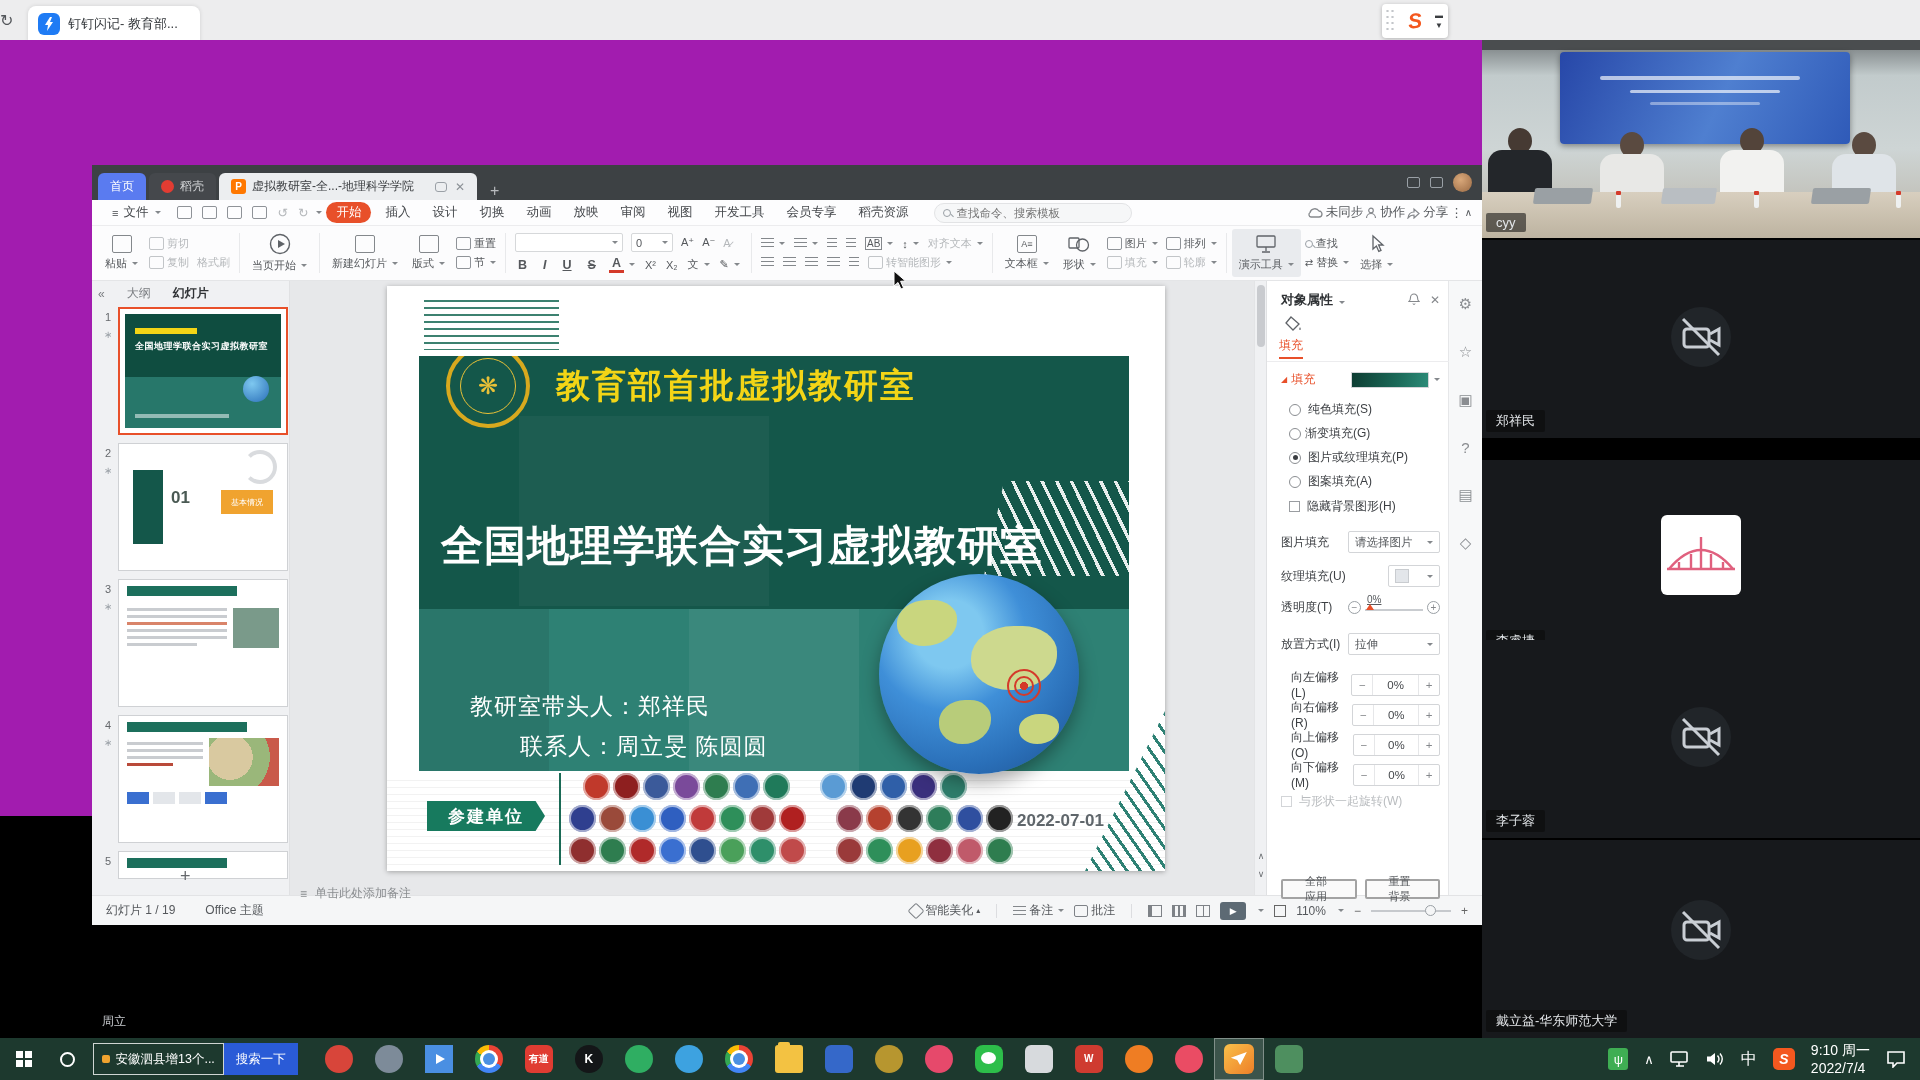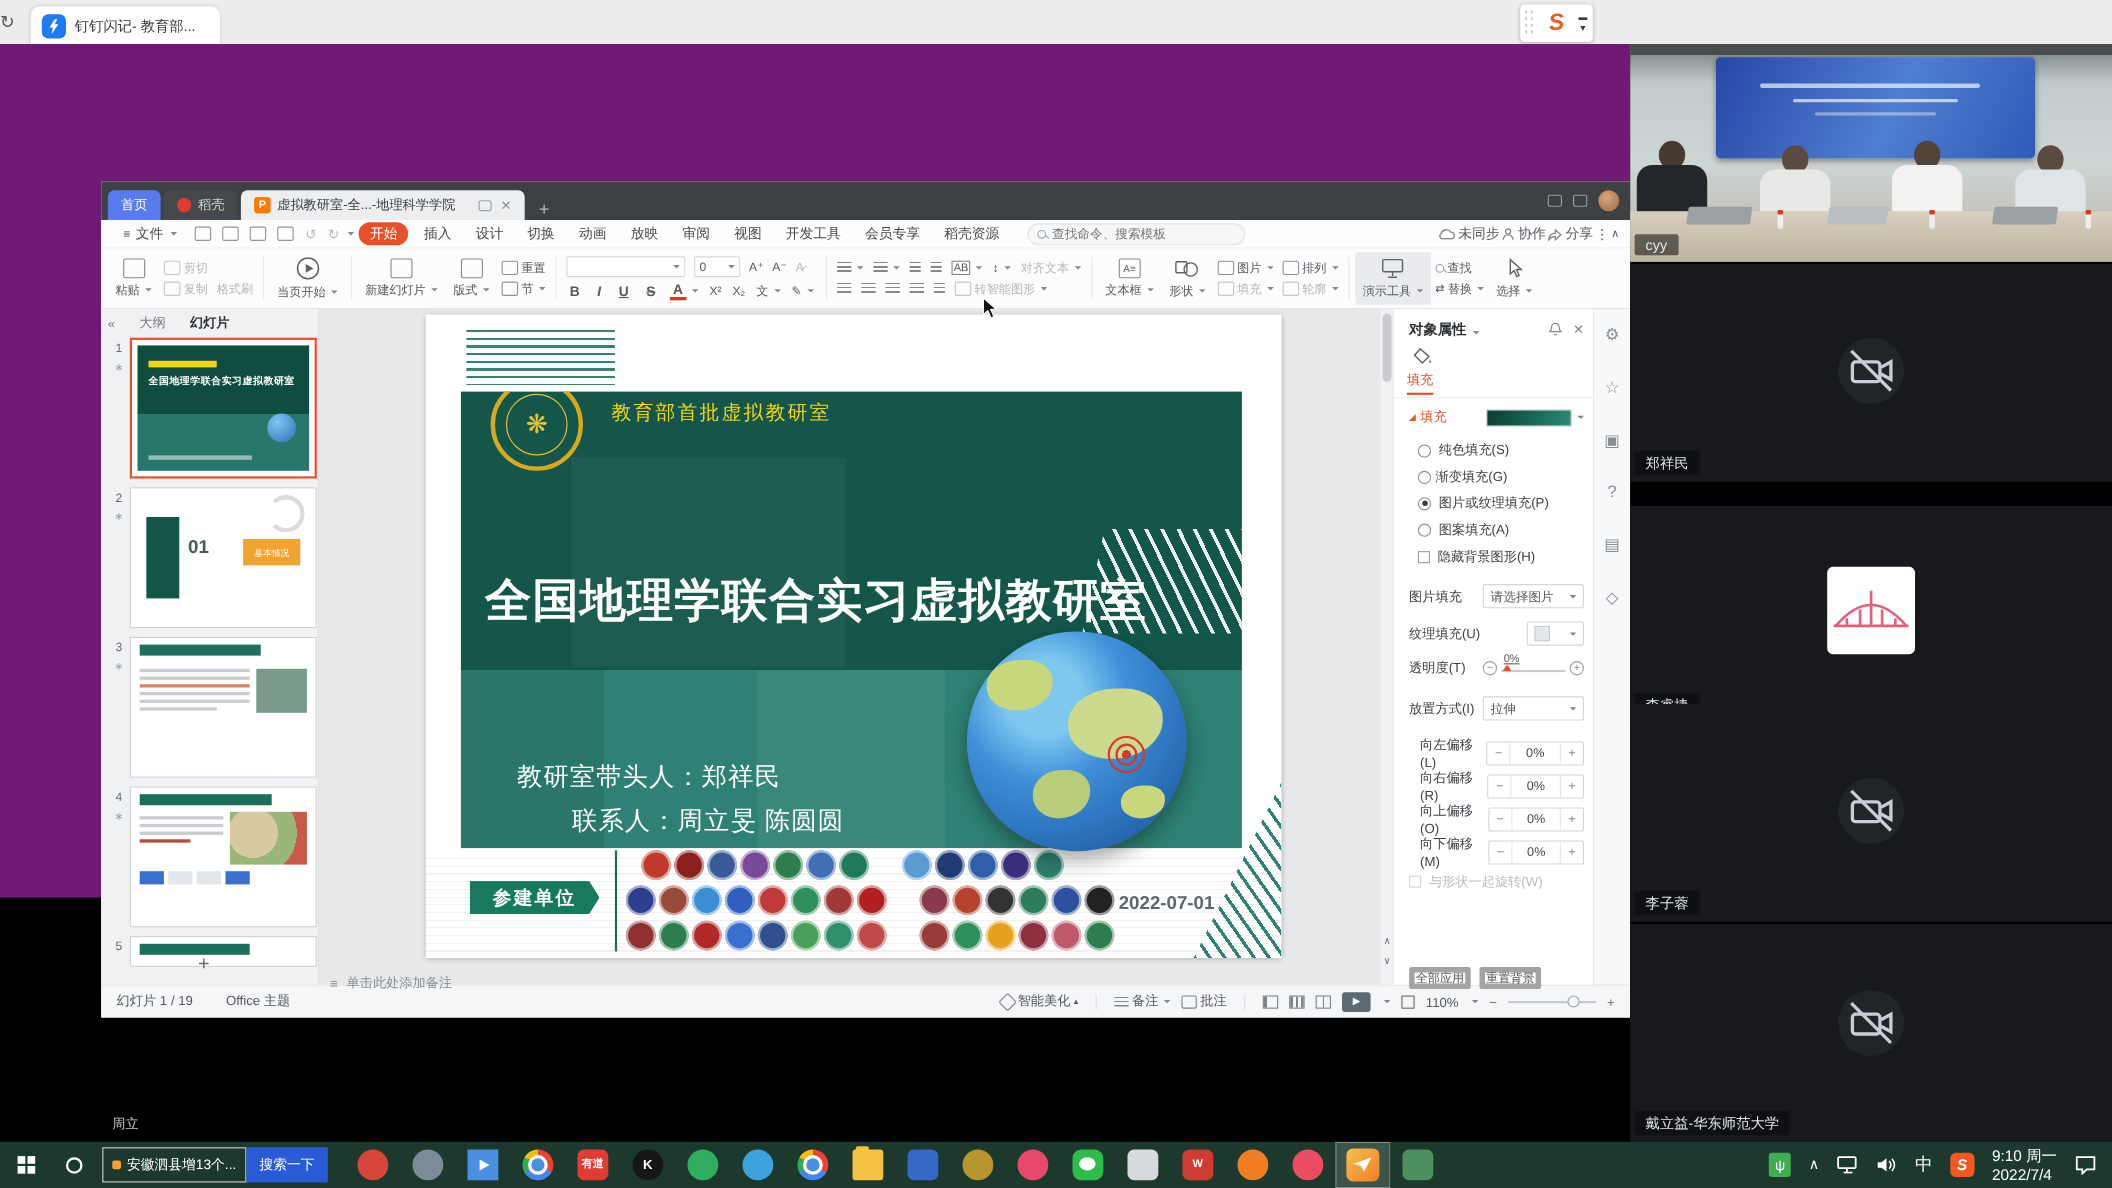--- a/index.html
+++ b/index.html
@@ -11,21 +11,21 @@
 .dt-tab{left:28px;top:6px;width:172px;height:36px;background:#fff;border-radius:8px 8px 0 0;box-shadow:0 0 4px rgba(0,0,0,.12);display:flex;align-items:center;gap:8px;padding:0 10px}
 .dt-ic{width:22px;height:22px;border-radius:6px;background:#1f7bf4;display:flex;align-items:center;justify-content:center;flex:none}
 .dt-tab-title{font-size:13px;color:#33373b;white-space:nowrap;overflow:hidden}
 .snip{left:1382px;top:4px;width:66px;height:34px;background:#fff;border-radius:4px;box-shadow:0 1px 4px rgba(0,0,0,.25);display:flex;align-items:center}
 .snipdots{width:10px;height:26px;margin-left:3px;background-image:radial-gradient(#c3c6ca 1px,transparent 1.2px);background-size:5px 6px}
 .snip-s{flex:1;text-align:center;color:#f4581f;font-weight:bold;font-style:italic;font-size:21px;transform:rotate(-6deg)}
 .snipctl{display:flex;flex-direction:column;align-items:center;margin-right:5px;gap:2px;color:#3a3d40;font-size:8px;line-height:1}
 .winctl{right:14px;top:0;height:40px;display:flex;align-items:center;gap:22px;color:#53565a;font-size:16px}
 .winctl span{cursor:default}
 
-.share{left:0;top:40px;width:1482px;height:776px;background:#701a75}
+.share{left:0;top:40px;width:1482px;height:776px;background:#a21caf}
 .overlay-name{left:102px;top:973px;color:#c9ccd0;font-size:12px}
 
 .wps{left:92px;top:125px;width:1390px;height:760px;background:#fbfbfc;display:flex;flex-direction:column}
 .wtabbar{height:35px;background:#3d4144;display:flex;align-items:flex-end;padding-left:6px;flex:none;position:relative}
 .wtab{height:27px;display:flex;align-items:center;font-size:12px;padding:0 12px;border-radius:6px 6px 0 0;margin-right:3px;gap:6px;white-space:nowrap}
 .wtab.home{background:#5a7bf0;color:#fff}
 .wtab.docer{background:#45484c;color:#d5d7d9}
 .wtab.doc{background:#eceef0;color:#3a3d40;width:258px}
 .ppt-ic{width:15px;height:15px;border-radius:3px;background:#ff7800;color:#fff;font-size:10px;font-weight:bold;display:flex;align-items:center;justify-content:center;flex:none}
 .docer-ic{width:13px;height:13px;border-radius:50%;background:#e23c32;flex:none}
@@ -78,34 +78,34 @@
 .vchev{position:absolute;left:0;width:12px;text-align:center;color:#6a6d71;font-size:9px}
 .props{width:182px;background:#fff;border-left:1px solid #e0e1e3;position:relative;flex:none;font-size:12px;color:#3c3f43}
 .prow{position:absolute;left:14px;right:8px;display:flex;align-items:center;justify-content:space-between}
 .selbox{display:flex;align-items:center;justify-content:space-between;border:1px solid #d3d5d8;border-radius:2px;background:#fff;height:22px;padding:0 6px;font-size:11.5px;color:#55585c}
 .step{display:flex;width:92px;height:22px;border:1px solid #d3d5d8;border-radius:2px;background:#fff;font-size:11.5px;color:#45484c;align-items:center}
 .step .m,.step .p{width:20px;text-align:center;color:#85888c}
 .step .v{flex:1;text-align:center;border-left:1px solid #e6e7e9;border-right:1px solid #e6e7e9;line-height:20px}
 .radio{width:12px;height:12px;border:1px solid #8b8e92;border-radius:50%;background:#fff;position:relative;flex:none}
 .radio.sel::after{content:"";position:absolute;inset:2.5px;background:#3a3d41;border-radius:50%}
 .cbx{width:11px;height:11px;border:1px solid #9a9da1;background:#fff;flex:none}
-.pbtn{height:20px;border:5px solid #a3a3a3;background:#fafafa;border-radius:2px;font-size:11px;color:#55585c;display:flex;align-items:center;padding:0 1px}
+.pbtn{height:20px;border:2px solid #a3a3a3;background:#fafafa;border-radius:2px;font-size:11px;color:#55585c;display:flex;align-items:center;padding:0 22px}
 .istrip{width:34px;background:#f7f8f9;border-left:1px solid #e6e7e9;display:flex;flex-direction:column;align-items:center;padding-top:14px;gap:30px;color:#8a8d91;font-size:15px;flex:none}
 
 .wstatus{height:30px;background:#f5f6f7;border-top:1px solid #e2e3e5;display:flex;align-items:center;font-size:12px;color:#55585c;padding:0 14px;flex:none;gap:8px}
 .sdiv{width:1px;height:14px;background:#dcdde0;margin:0 6px}
 .viewic{width:14px;height:12px;border:1px solid #7e8287}
 .playbtn{width:26px;height:18px;background:#5d6a74;border-radius:3px;color:#fff;font-size:9px;display:flex;align-items:center;justify-content:center}
 .track{width:80px;height:2px;background:#c6c9cd;position:relative}
 .knob{position:absolute;left:68%;top:-5px;width:11px;height:11px;border-radius:50%;background:#f5f6f7;border:1px solid #9aa0a5}
 
 .deco-lines{position:absolute;left:37px;top:14px;width:135px;height:50px;background:repeating-linear-gradient(180deg,#1a6b57 0 2px,transparent 2px 7px);opacity:.85}
 .gblock{position:absolute;left:32px;top:70px;width:710px;height:415px;background:linear-gradient(180deg,#14574a 0 61%,#2e8174 61% 100%);overflow:hidden}
 .gtint{position:absolute;background:rgba(255,255,255,.06)}
-.badge{position:absolute;left:137px;top:7px;color:#f3d516;font-size:18px;font-weight:normal;letter-spacing:2px}
+.badge{position:absolute;left:137px;top:7px;color:#f3d516;font-size:34px;font-weight:bold;letter-spacing:2px}
 .seal{position:absolute;left:27px;top:-12px;width:84px;height:84px;border:4px solid #d8a91e;border-radius:50%;display:flex;align-items:center;justify-content:center}
 .seal .inner{width:56px;height:56px;border:1.5px solid #e9c137;border-radius:50%;display:flex;align-items:center;justify-content:center;color:#e9c137;font-size:24px}
 .stitle{position:absolute;left:22px;top:162px;width:670px;color:#fff;font-size:42px;font-weight:bold;letter-spacing:1px;white-space:nowrap}
 .stripes1{position:absolute;right:-10px;top:125px;width:145px;height:95px;background:repeating-linear-gradient(55deg,rgba(255,255,255,.9) 0 3px,transparent 3px 12px);transform:skewX(-12deg)}
 .leader{position:absolute;left:51px;top:335px;color:#fff;font-size:23px;letter-spacing:1px}
 .contact{position:absolute;left:101px;top:375px;color:#fff;font-size:23px;letter-spacing:1px}
 .globe{position:absolute;left:492px;top:288px;width:200px;height:200px;border-radius:50%;background:radial-gradient(circle at 35% 30%,#7ec8f0 0 18%,#3f8fd8 40%,#2a6fb8 70%,#1c4f8e 100%);box-shadow:0 8px 18px rgba(0,0,0,.35);overflow:hidden;z-index:3}
 .land{position:absolute;background:#c9d67e;border-radius:50% 40% 55% 45%}
 .target{position:absolute;left:128px;top:95px;width:34px;height:34px;border:2px solid #d43a2a;border-radius:50%;display:flex;align-items:center;justify-content:center}
 .target::after{content:"";width:16px;height:16px;border:2px solid #d43a2a;border-radius:50%;background:radial-gradient(circle,#d43a2a 0 4px,transparent 4px)}

